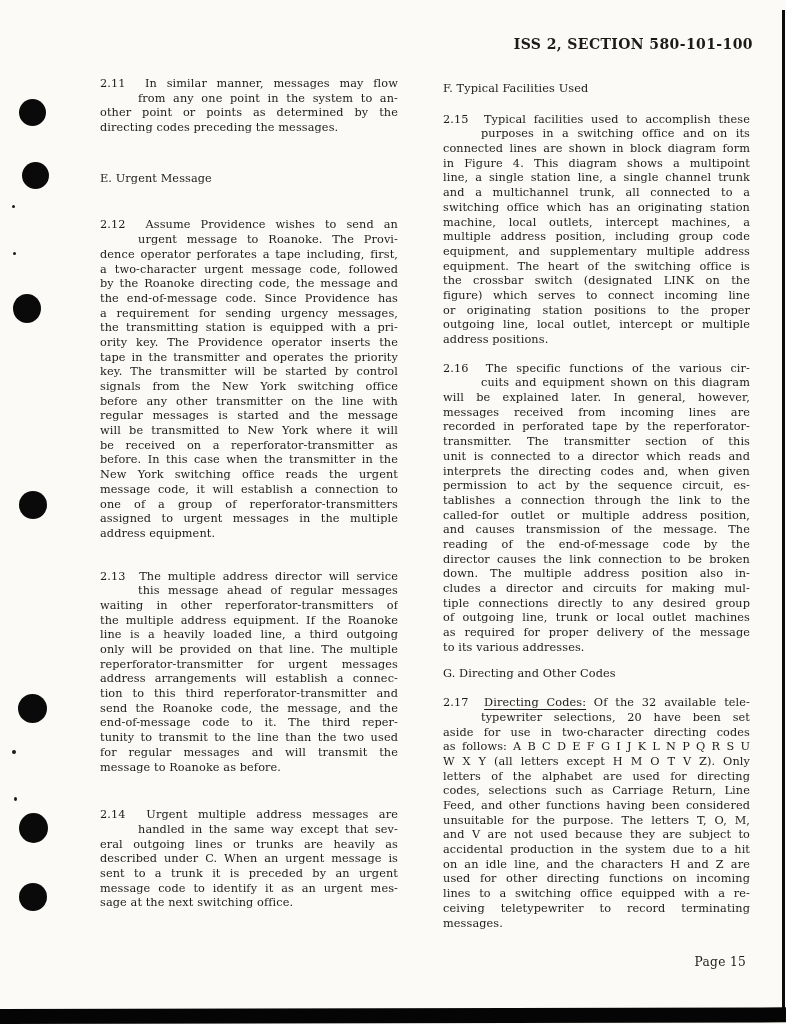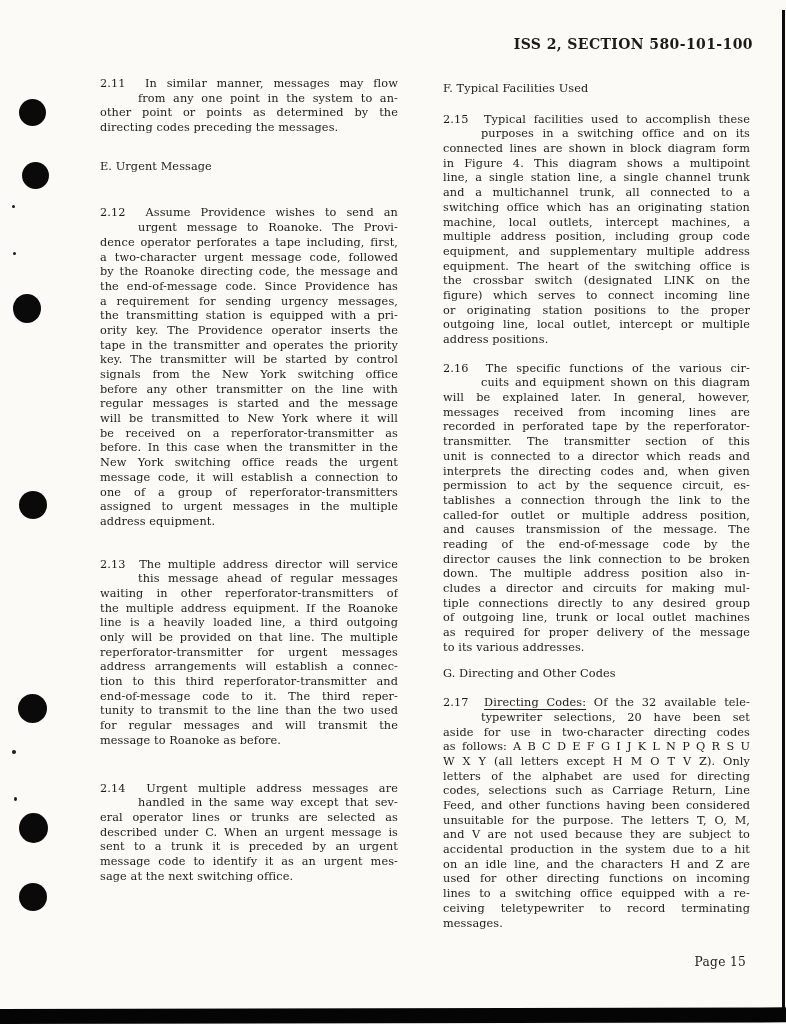--- a/index.html
+++ b/index.html
@@ -25,21 +25,21 @@
   .para{margin:0;}
   .heading{margin:0;white-space:nowrap;}
   .ln{white-space:nowrap;}
   .ln.j{text-align:justify;text-align-last:justify;white-space:normal;
         overflow:hidden;height:14.7px;}
   .ln.ind{padding-left:38px;}
   .ln.ind.j{padding-left:0;text-indent:38px;}
   .u{text-decoration:underline;text-underline-offset:2.5px;}
   
   #col-left > :nth-child(1){margin-top:0;}
-  #col-left > :nth-child(2){margin-top:24px;}
+  #col-left > :nth-child(2){margin-top:36px;}
   #col-left > :nth-child(3){margin-top:32px;}
   #col-left > :nth-child(4){margin-top:28px;}
   #col-left > :nth-child(5){margin-top:33px;}
   #col-right > :nth-child(1){margin-top:5px;}
   #col-right > :nth-child(2){margin-top:16px;}
   #col-right > :nth-child(3){margin-top:14px;}
   #col-right > :nth-child(4){margin-top:12px;}
   #col-right > :nth-child(5){margin-top:14px;}
   
   .dot{position:absolute;background:#0a0a0a;border-radius:50%;}
@@ -96,29 +96,30 @@
       <div class="para">
         <div class="ln j">2.13&nbsp;&nbsp;The multiple address director will service</div>
         <div class="ln j ind">this message ahead of regular messages</div>
         <div class="ln j">waiting in other reperforator-transmitters of</div>
         <div class="ln j">the multiple address equipment.  If the Roanoke</div>
         <div class="ln j">line is a heavily loaded line, a third outgoing</div>
         <div class="ln j">only will be provided on that line.  The multiple</div>
         <div class="ln j">reperforator-transmitter for urgent messages</div>
         <div class="ln j">address arrangements will establish a connec-</div>
         <div class="ln j">tion to this third reperforator-transmitter and</div>
+        <div class="ln j">send the Roanoke code, the message, and the</div>
         <div class="ln j">end-of-message code to it.  The third reper-</div>
         <div class="ln j">tunity to transmit to the line than the two used</div>
         <div class="ln j">for regular messages and will transmit the</div>
         <div class="ln">message to Roanoke as before.</div>
       </div>
       <div class="para">
         <div class="ln j">2.14&nbsp;&nbsp;Urgent multiple address messages are</div>
         <div class="ln j ind">handled in the same way except that sev-</div>
-        <div class="ln j">eral operator lines or trunks are selected as</div>
+        <div class="ln j">eral outgoing lines or trunks are heavily as</div>
         <div class="ln j">described under C.  When an urgent message is</div>
         <div class="ln j">sent to a trunk it is preceded by an urgent</div>
         <div class="ln j">message code to identify it as an urgent mes-</div>
         <div class="ln">sage at the next switching office.</div>
       </div>
     </div>
   <div class="col" id="col-right">
       <div class="heading">F. Typical Facilities Used</div>
       <div class="para">
         <div class="ln j">2.15&nbsp;&nbsp;Typical facilities used to accomplish these</div>

